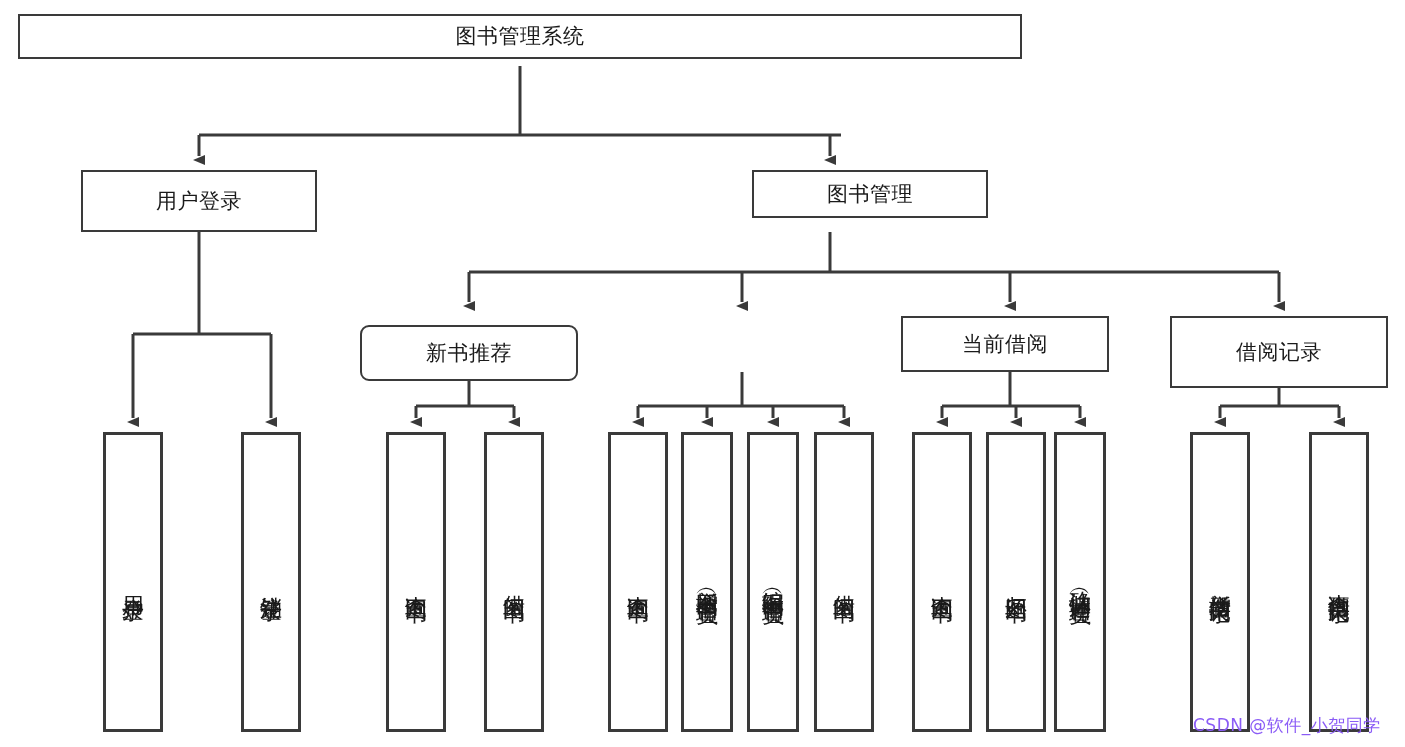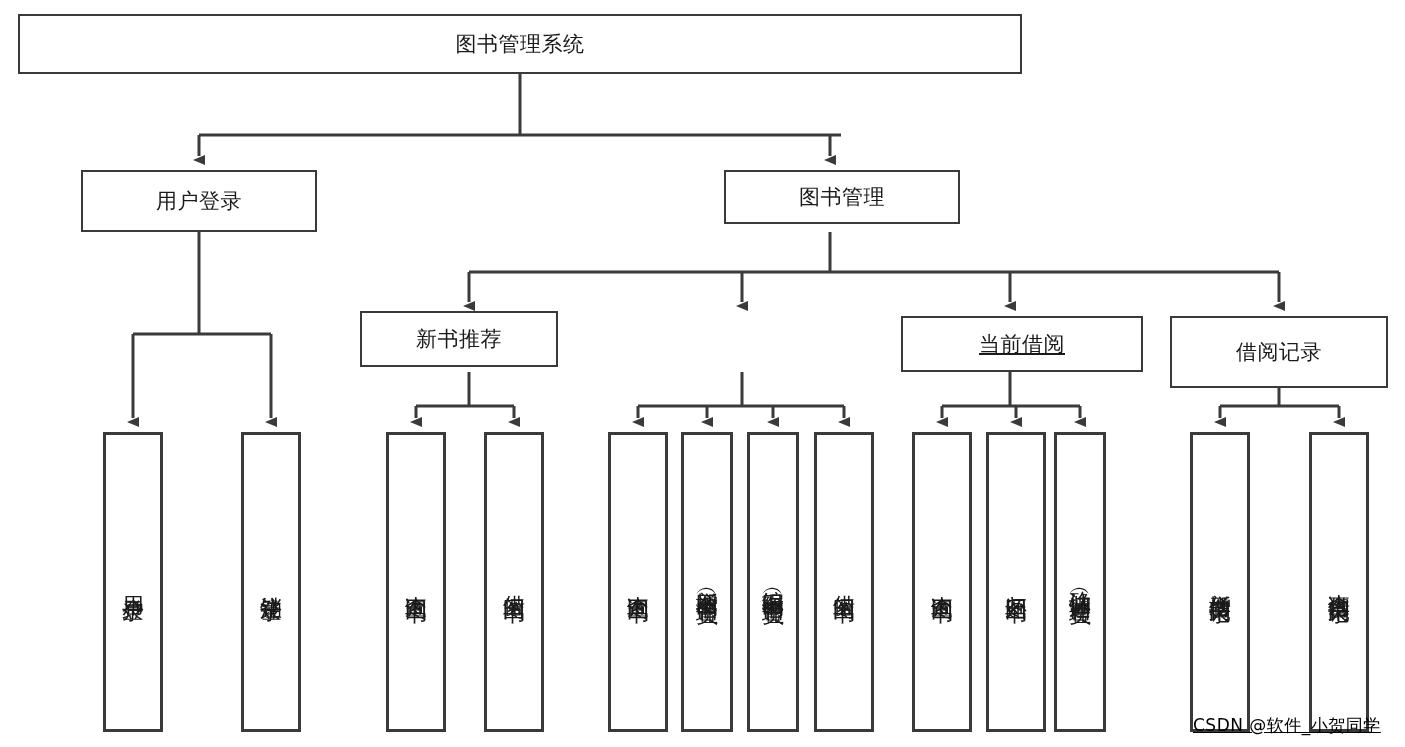--- a/index.html
+++ b/index.html
@@ -49,24 +49,23 @@
     text-orientation: upright;
     font-size: 22px;
     line-height: 1.45;
     letter-spacing: 2px;
     white-space: normal;
     max-height: 100%;
   }
   .watermark {
     position: absolute;
     font-size: 17px;
-    color: #000000;
+    color: #8b5cf6;
     white-space: nowrap;
     letter-spacing: 0.5px;
-    text-decoration: underline;
   }
 </style>
 </head>
 <body>
 
 <div id="canvas">
 
   <svg class="edges" viewBox="0 0 1405 747" xmlns="http://www.w3.org/2000/svg">
     <defs>
       <marker id="arrow" markerWidth="10" markerHeight="12" refX="1" refY="6" orient="auto" markerUnits="userSpaceOnUse">
@@ -110,35 +109,35 @@
       <path d="M 1016 406 L 1016 418" marker-end="url(#arrow)"></path>
       <path d="M 1080 406 L 1080 418" marker-end="url(#arrow)"></path>
 
       <path d="M 1279 372 L 1279 406"></path>
       <path d="M 1220 406 L 1339 406"></path>
       <path d="M 1220 406 L 1220 418" marker-end="url(#arrow)"></path>
       <path d="M 1339 406 L 1339 418" marker-end="url(#arrow)"></path>
     </g>
   </svg>
 
-  <div class="node" id="node-root" style="left: 18px; top: 14px; width: 1004px; height: 60px;">
+  <div class="node" id="node-root" style="left: 18px; top: 14px; width: 1004px; height: 45px;">
     <span class="node-label">图书管理系统</span>
   </div>
 
   <div class="node" id="node-user-login" style="left: 81px; top: 170px; width: 236px; height: 62px;">
     <span class="node-label">用户登录</span>
   </div>
-  <div class="node" id="node-book-manage" style="left: 724px; top: 170px; width: 236px; height: 54px;">
+  <div class="node" id="node-book-manage" style="left: 752px; top: 170px; width: 236px; height: 48px;">
     <span class="node-label">图书管理</span>
   </div>
 
-  <div class="node" id="node-new-book-rec" style="left: 360px; top: 311px; width: 198px; height: 56px;">
+  <div class="node" id="node-new-book-rec" style="left: 360px; top: 325px; width: 218px; height: 56px; border-radius: 9px;">
     <span class="node-label">新书推荐</span>
   </div>
-  <div class="node" id="node-current-borrow" style="left: 901px; top: 316px; width: 242px; height: 56px; text-decoration: underline;">
+  <div class="node" id="node-current-borrow" style="left: 901px; top: 316px; width: 208px; height: 56px;">
     <span class="node-label">当前借阅</span>
   </div>
   <div class="node" id="node-borrow-record" style="left: 1170px; top: 316px; width: 218px; height: 72px;">
     <span class="node-label">借阅记录</span>
   </div>
 
   <div class="node leaf" id="node-leaf-user-login" style="left: 103px; top: 432px; width: 60px; height: 300px;">
     <span class="node-label">用户登录</span>
   </div>
   <div class="node leaf" id="node-leaf-user-logout" style="left: 241px; top: 432px; width: 60px; height: 300px;">

